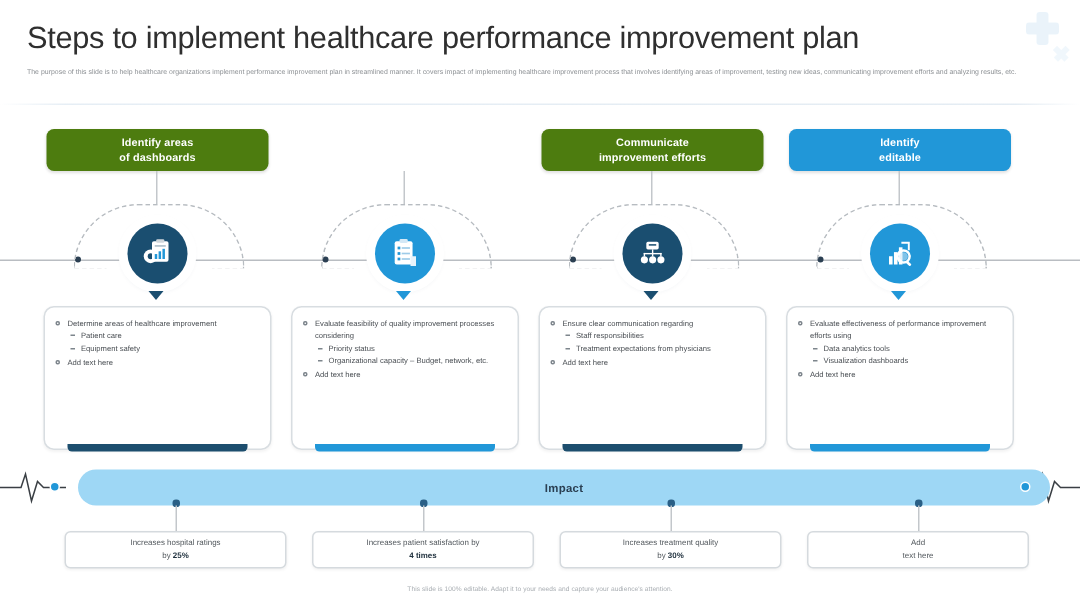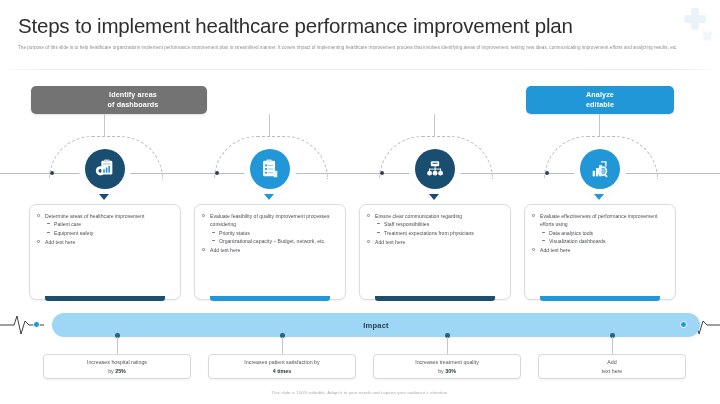--- a/index.html
+++ b/index.html
@@ -46,21 +46,21 @@
   .col{position:absolute;top:0;width:164px;height:404px;}
 
   .chip{
     position:absolute;top:86px;left:8px;width:148px;height:28px;
     border-radius:5px;
     display:flex;align-items:center;justify-content:center;
     color:#ffffff;font-size:7.2px;font-weight:bold;line-height:1.45;
     text-align:center;letter-spacing:.1px;
     box-shadow:0 1px 2px rgba(0,0,0,.12);
   }
-  .chip.dark{background:#737373;padding-left:28px;}
+  .chip.dark{background:#4d7c0f;}
   .chip.light{background:#2197d8;}
 
   .chip-stem{
     position:absolute;top:114px;left:81px;width:1px;height:22px;background:#c3c7cb;
   }
 
   
   .arc{
     position:absolute;top:136px;left:26px;width:112px;height:42px;
     border:1px dashed #b7bcc1;border-bottom:none;
@@ -260,20 +260,26 @@
             <li><span>Organizational capacity – Budget, network, etc.</span></li>
           </ul>
         </li>
         <li><span>Add text here</span></li>
       </ul>
     </div>
     <div class="card-accent light"></div>
   </div>
 
   <div class="col" style="left:353px;">
+    <div class="chip dark">
+      <span>
+        <span>Communicate</span><br>
+        <span>improvement efforts</span>
+      </span>
+    </div>
     <div class="chip-stem"></div>
     <div class="arc"></div>
     <div class="circ-wrap">
       <div class="halo"></div>
       <div class="circ dark">
         <svg width="22" height="22" viewBox="0 0 24 24">
           <rect x="7.5" y="3.5" width="9" height="5.5" rx="1.2" fill="#ffffff"></rect>
           <rect x="9.3" y="5.2" width="5.4" height="1.1" fill="#1a4e70"></rect>
           <rect x="11.6" y="9" width="1" height="3" fill="#ffffff"></rect>
           <rect x="5.6" y="11.6" width="13" height="1" fill="#ffffff"></rect>
@@ -299,21 +305,21 @@
         </li>
         <li><span>Add text here</span></li>
       </ul>
     </div>
     <div class="card-accent dark"></div>
   </div>
 
   <div class="col" style="left:518px;">
     <div class="chip light">
       <span>
-        <span>Analyze</span><br>
+        <span>Identify</span><br>
         <span>editable</span>
       </span>
     </div>
     <div class="chip-stem"></div>
     <div class="arc"></div>
     <div class="circ-wrap">
       <div class="halo"></div>
       <div class="circ light">
         <svg width="22" height="22" viewBox="0 0 24 24">
           <rect x="4" y="14" width="2.6" height="6" fill="#ffffff"></rect>

